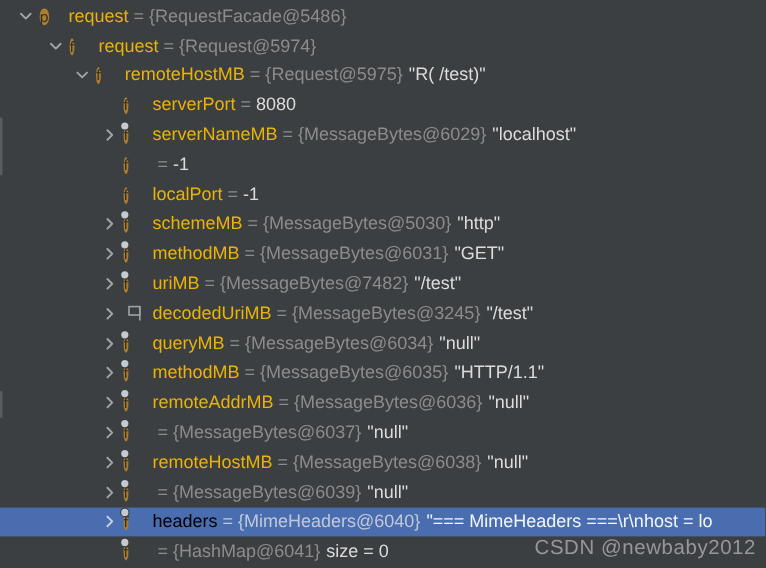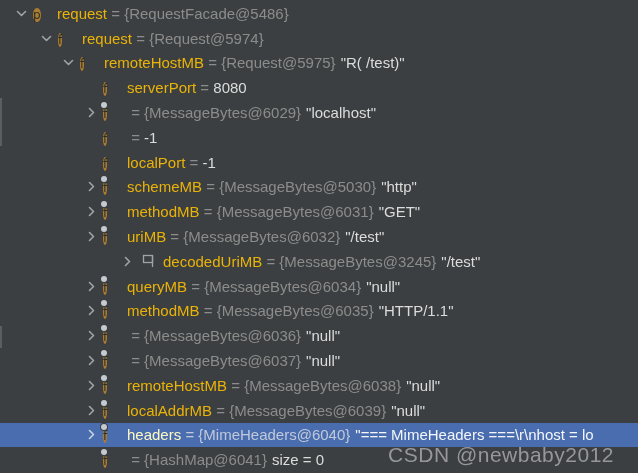--- a/index.html
+++ b/index.html
@@ -38,27 +38,27 @@
     position:absolute; top:-2px; left:-2px;
     width:6px; height:6px; border-radius:50%;
     background:#c3cad0;
     box-shadow:0 0 0 1px #3c3f41;
   }
   .flag-box { width:17px; height:17px; display:flex; align-items:center; justify-content:center; }
   .name { color:#eab308; }
   .eq, .ref { color:#8c8c8c; }
   .val { color:#dcdcdc; }
   .gap { margin-left:5px; }
-  .selected .name { color:#fef9c3; }
+  .selected .name { color:#000000; }
   .selected .eq, .selected .ref { color:#c0c9d9; }
   .selected .val { color:#f3f6fb; }
   .watermark {
     position:absolute;
-    right:24px; bottom:6px;
-    font-size:21px;
+    right:8px; bottom:6px;
+    font-size:17px;
     color:#97979b;
     letter-spacing:0.5px;
     pointer-events:none;
   }
   .edge-mark {
     position:absolute; left:0; width:2px;
     background:#75787b; opacity:0.55;
   }
   .edge-mark.m1 { top:98px;  height:48px; }
   .edge-mark.m2 { top:326px; height:22px; }
@@ -72,56 +72,56 @@
         </svg></span><span class="icon-wrap"><span class="circle">p</span></span><span class="name">request</span><span class="eq"> = </span><span class="ref">{RequestFacade@5486}</span></div>
     <div class="row" style="padding-left: 35px;"><span class="chev"><svg width="15" height="15" viewBox="0 0 15 15">
           <polyline points="3.5,5.5 7.5,9.5 11.5,5.5" fill="none" stroke="#a0a4a8" stroke-width="1.6" stroke-linecap="round" stroke-linejoin="round"></polyline>
         </svg></span><span class="icon-wrap"><span class="circle">f</span></span><span class="name">request</span><span class="eq"> = </span><span class="ref">{Request@5974}</span></div>
     <div class="row" style="padding-left: 57px;"><span class="chev"><svg width="15" height="15" viewBox="0 0 15 15">
           <polyline points="3.5,5.5 7.5,9.5 11.5,5.5" fill="none" stroke="#a0a4a8" stroke-width="1.6" stroke-linecap="round" stroke-linejoin="round"></polyline>
         </svg></span><span class="icon-wrap"><span class="circle">f</span></span><span class="name">remoteHostMB</span><span class="eq"> = </span><span class="ref">{Request@5975}</span><span class="val gap">"R( /test)"</span></div>
     <div class="row" style="padding-left: 80px;"><span class="chev"></span><span class="icon-wrap"><span class="circle">f</span></span><span class="name">serverPort</span><span class="eq"> = </span><span class="val">8080</span></div>
     <div class="row" style="padding-left: 80px;"><span class="chev"><svg width="15" height="15" viewBox="0 0 15 15">
           <polyline points="5.5,3.5 9.5,7.5 5.5,11.5" fill="none" stroke="#a0a4a8" stroke-width="1.6" stroke-linecap="round" stroke-linejoin="round"></polyline>
-        </svg></span><span class="icon-wrap"><span class="circle">f</span><span class="watch-dot"></span></span><span class="eq"> = </span><span class="ref">{MessageBytes@6029}</span><span class="val gap">"localhost"</span></div>
+        </svg></span><span class="icon-wrap"><span class="circle">f</span><span class="watch-dot"></span></span><span class="name">serverNameMB</span><span class="eq"> = </span><span class="ref">{MessageBytes@6029}</span><span class="val gap">"localhost"</span></div>
     <div class="row" style="padding-left: 80px;"><span class="chev"></span><span class="icon-wrap"><span class="circle">f</span></span><span class="eq"> = </span><span class="val">-1</span></div>
     <div class="row" style="padding-left: 80px;"><span class="chev"></span><span class="icon-wrap"><span class="circle">f</span></span><span class="name">localPort</span><span class="eq"> = </span><span class="val">-1</span></div>
     <div class="row" style="padding-left: 80px;"><span class="chev"><svg width="15" height="15" viewBox="0 0 15 15">
           <polyline points="5.5,3.5 9.5,7.5 5.5,11.5" fill="none" stroke="#a0a4a8" stroke-width="1.6" stroke-linecap="round" stroke-linejoin="round"></polyline>
         </svg></span><span class="icon-wrap"><span class="circle">f</span><span class="watch-dot"></span></span><span class="name">schemeMB</span><span class="eq"> = </span><span class="ref">{MessageBytes@5030}</span><span class="val gap">"http"</span></div>
     <div class="row" style="padding-left: 80px;"><span class="chev"><svg width="15" height="15" viewBox="0 0 15 15">
           <polyline points="5.5,3.5 9.5,7.5 5.5,11.5" fill="none" stroke="#a0a4a8" stroke-width="1.6" stroke-linecap="round" stroke-linejoin="round"></polyline>
         </svg></span><span class="icon-wrap"><span class="circle">f</span><span class="watch-dot"></span></span><span class="name">methodMB</span><span class="eq"> = </span><span class="ref">{MessageBytes@6031}</span><span class="val gap">"GET"</span></div>
     <div class="row" style="padding-left: 80px;"><span class="chev"><svg width="15" height="15" viewBox="0 0 15 15">
           <polyline points="5.5,3.5 9.5,7.5 5.5,11.5" fill="none" stroke="#a0a4a8" stroke-width="1.6" stroke-linecap="round" stroke-linejoin="round"></polyline>
-        </svg></span><span class="icon-wrap"><span class="circle">f</span><span class="watch-dot"></span></span><span class="name">uriMB</span><span class="eq"> = </span><span class="ref">{MessageBytes@6032}</span><span class="val gap">"/test"</span></div>
-    <div class="row" style="padding-left: 116px; align-items: center;"><span class="chev"><svg width="15" height="15" viewBox="0 0 15 15">
+        </svg></span><span class="icon-wrap"><span class="circle">f</span><span class="watch-dot"></span></span><span class="name">uriMB</span><span class="eq"> = </span><span class="ref">{MessageBytes@7482}</span><span class="val gap">"/test"</span></div>
+    <div class="row" style="padding-left: 80px; align-items: center;"><span class="chev"><svg width="15" height="15" viewBox="0 0 15 15">
           <polyline points="5.5,3.5 9.5,7.5 5.5,11.5" fill="none" stroke="#a0a4a8" stroke-width="1.6" stroke-linecap="round" stroke-linejoin="round"></polyline>
         </svg></span><span class="icon-wrap"><span class="flag-box"><svg width="16" height="16" viewBox="0 0 16 16">
             <rect x="3.5" y="2.5" width="9" height="7" fill="none" stroke="#a0a4a8" stroke-width="1.3"></rect>
             <line x1="12.5" y1="2.5" x2="12.5" y2="14" stroke="#a0a4a8" stroke-width="1.3"></line>
           </svg></span></span><span class="name">decodedUriMB</span><span class="eq"> = </span><span class="ref">{MessageBytes@3245}</span><span class="val gap">"/test"</span></div>
     <div class="row" style="padding-left: 80px;"><span class="chev"><svg width="15" height="15" viewBox="0 0 15 15">
           <polyline points="5.5,3.5 9.5,7.5 5.5,11.5" fill="none" stroke="#a0a4a8" stroke-width="1.6" stroke-linecap="round" stroke-linejoin="round"></polyline>
         </svg></span><span class="icon-wrap"><span class="circle">f</span><span class="watch-dot"></span></span><span class="name">queryMB</span><span class="eq"> = </span><span class="ref">{MessageBytes@6034}</span><span class="val gap">"null"</span></div>
     <div class="row" style="padding-left: 80px;"><span class="chev"><svg width="15" height="15" viewBox="0 0 15 15">
           <polyline points="5.5,3.5 9.5,7.5 5.5,11.5" fill="none" stroke="#a0a4a8" stroke-width="1.6" stroke-linecap="round" stroke-linejoin="round"></polyline>
         </svg></span><span class="icon-wrap"><span class="circle">f</span><span class="watch-dot"></span></span><span class="name">methodMB</span><span class="eq"> = </span><span class="ref">{MessageBytes@6035}</span><span class="val gap">"HTTP/1.1"</span></div>
     <div class="row" style="padding-left: 80px;"><span class="chev"><svg width="15" height="15" viewBox="0 0 15 15">
           <polyline points="5.5,3.5 9.5,7.5 5.5,11.5" fill="none" stroke="#a0a4a8" stroke-width="1.6" stroke-linecap="round" stroke-linejoin="round"></polyline>
-        </svg></span><span class="icon-wrap"><span class="circle">f</span><span class="watch-dot"></span></span><span class="eq"> = </span><span class="ref">{MessageBytes@6036}</span><span class="val gap">"null"</span></div>
+        </svg></span><span class="icon-wrap"><span class="circle">f</span><span class="watch-dot"></span></span><span class="name">remoteAddrMB</span><span class="eq"> = </span><span class="ref">{MessageBytes@6036}</span><span class="val gap">"null"</span></div>
     <div class="row" style="padding-left: 80px;"><span class="chev"><svg width="15" height="15" viewBox="0 0 15 15">
           <polyline points="5.5,3.5 9.5,7.5 5.5,11.5" fill="none" stroke="#a0a4a8" stroke-width="1.6" stroke-linecap="round" stroke-linejoin="round"></polyline>
         </svg></span><span class="icon-wrap"><span class="circle">f</span><span class="watch-dot"></span></span><span class="eq"> = </span><span class="ref">{MessageBytes@6037}</span><span class="val gap">"null"</span></div>
     <div class="row" style="padding-left: 80px;"><span class="chev"><svg width="15" height="15" viewBox="0 0 15 15">
           <polyline points="5.5,3.5 9.5,7.5 5.5,11.5" fill="none" stroke="#a0a4a8" stroke-width="1.6" stroke-linecap="round" stroke-linejoin="round"></polyline>
         </svg></span><span class="icon-wrap"><span class="circle">f</span><span class="watch-dot"></span></span><span class="name">remoteHostMB</span><span class="eq"> = </span><span class="ref">{MessageBytes@6038}</span><span class="val gap">"null"</span></div>
     <div class="row" style="padding-left: 80px;"><span class="chev"><svg width="15" height="15" viewBox="0 0 15 15">
           <polyline points="5.5,3.5 9.5,7.5 5.5,11.5" fill="none" stroke="#a0a4a8" stroke-width="1.6" stroke-linecap="round" stroke-linejoin="round"></polyline>
-        </svg></span><span class="icon-wrap"><span class="circle">f</span><span class="watch-dot"></span></span><span class="name">localAddrMB</span><span class="eq"> = </span><span class="ref">{MessageBytes@6039}</span><span class="val gap">"null"</span></div>
+        </svg></span><span class="icon-wrap"><span class="circle">f</span><span class="watch-dot"></span></span><span class="eq"> = </span><span class="ref">{MessageBytes@6039}</span><span class="val gap">"null"</span></div>
     <div class="row selected" style="padding-left: 80px;"><span class="chev"><svg width="15" height="15" viewBox="0 0 15 15">
           <polyline points="5.5,3.5 9.5,7.5 5.5,11.5" fill="none" stroke="#c9d2e0" stroke-width="1.6" stroke-linecap="round" stroke-linejoin="round"></polyline>
         </svg></span><span class="icon-wrap"><span class="circle">f</span><span class="watch-dot"></span></span><span class="name">headers</span><span class="eq"> = </span><span class="ref">{MimeHeaders@6040}</span><span class="val gap">"=== MimeHeaders ===\r\nhost = lo</span></div>
     <div class="row" style="padding-left: 80px;"><span class="chev"></span><span class="icon-wrap"><span class="circle">f</span><span class="watch-dot"></span></span><span class="eq"> = </span><span class="ref">{HashMap@6041}</span><span class="val gap">size = 0</span></div>
   </div>
 
 <div class="edge-mark m1"></div>
 <div class="edge-mark m2"></div>
 
 <div class="watermark">CSDN @newbaby2012</div>

